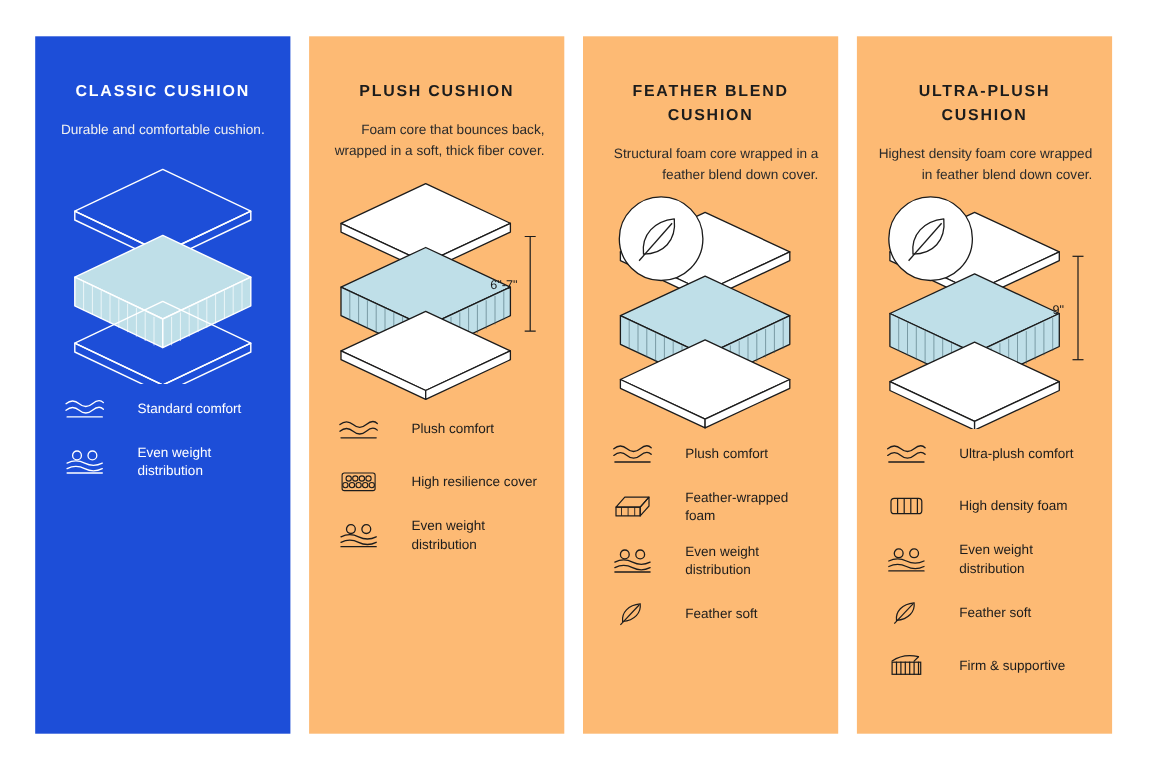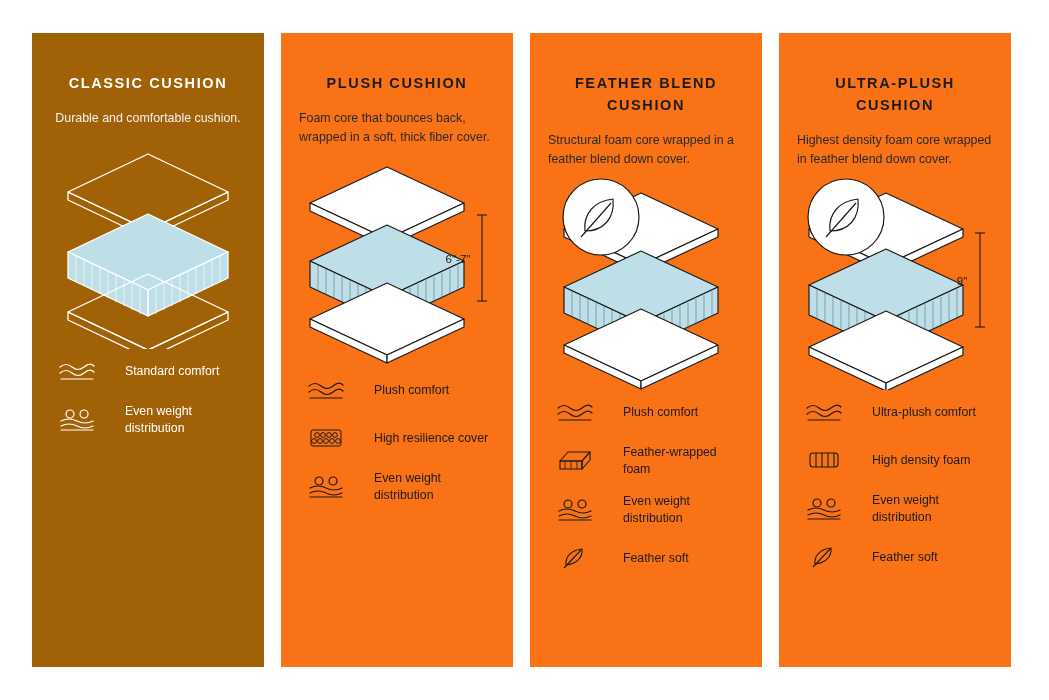--- a/index.html
+++ b/index.html
@@ -27,41 +27,41 @@
     width: 232px;
     height: 634px;
     box-sizing: border-box;
     position: relative;
     display: flex;
     flex-direction: column;
     align-items: center;
     padding: 0 18px;
   }
   .panel.dark {
-    background: #a16207;
+    background: #1d4ed8;
     color: #ffffff;
   }
   .panel.light {
-    background: #f97316;
+    background: #fdba74;
     color: #1c1c1c;
   }
   .panel-title {
     margin-top: 40px;
     font-size: 14.5px;
     font-weight: bold;
     letter-spacing: 1.6px;
     text-align: center;
     line-height: 1.5;
     text-transform: uppercase;
   }
   .panel-desc {
     margin-top: 14px;
     font-size: 12.4px;
     line-height: 1.55;
-    text-align: left;
+    text-align: right;
     max-width: 196px;
   }
   .panel.dark .panel-desc {
     color: #f0f0f0;
   }
   .panel.light .panel-desc {
     color: #2b2b2b;
   }
   .diagram {
     position: relative;
@@ -477,16 +477,32 @@
       </div>
       <div class="feature">
         <span class="feature-icon">
           <svg width="38" height="26" viewBox="0 0 38 26" fill="none" stroke="#1c1c1c" stroke-width="1.1">
             <path d="M26 4 C15 5 9 12 10 20 C21 19 27 12 26 4 Z"></path>
             <path d="M8 23 L25 5"></path>
           </svg>
         </span>
         <span class="feature-label">Feather soft</span>
       </div>
+      <div class="feature">
+        <span class="feature-icon">
+          <svg width="38" height="26" viewBox="0 0 38 26" fill="none" stroke="#1c1c1c" stroke-width="1.1" stroke-linecap="round">
+            <path d="M6 9 Q16 2 30 5"></path>
+            <path d="M30 5 L26 9"></path>
+            <rect x="6" y="10" width="26" height="11"></rect>
+            <path d="M10 10 V21"></path>
+              <path d="M14 10 V21"></path>
+              <path d="M18 10 V21"></path>
+              <path d="M22 10 V21"></path>
+              <path d="M26 10 V21"></path>
+              <path d="M30 10 V21"></path>
+          </svg>
+        </span>
+        <span class="feature-label">Firm &amp; supportive</span>
+      </div>
     </div>
   </div>
 
 </div>
 
 </body></html>

